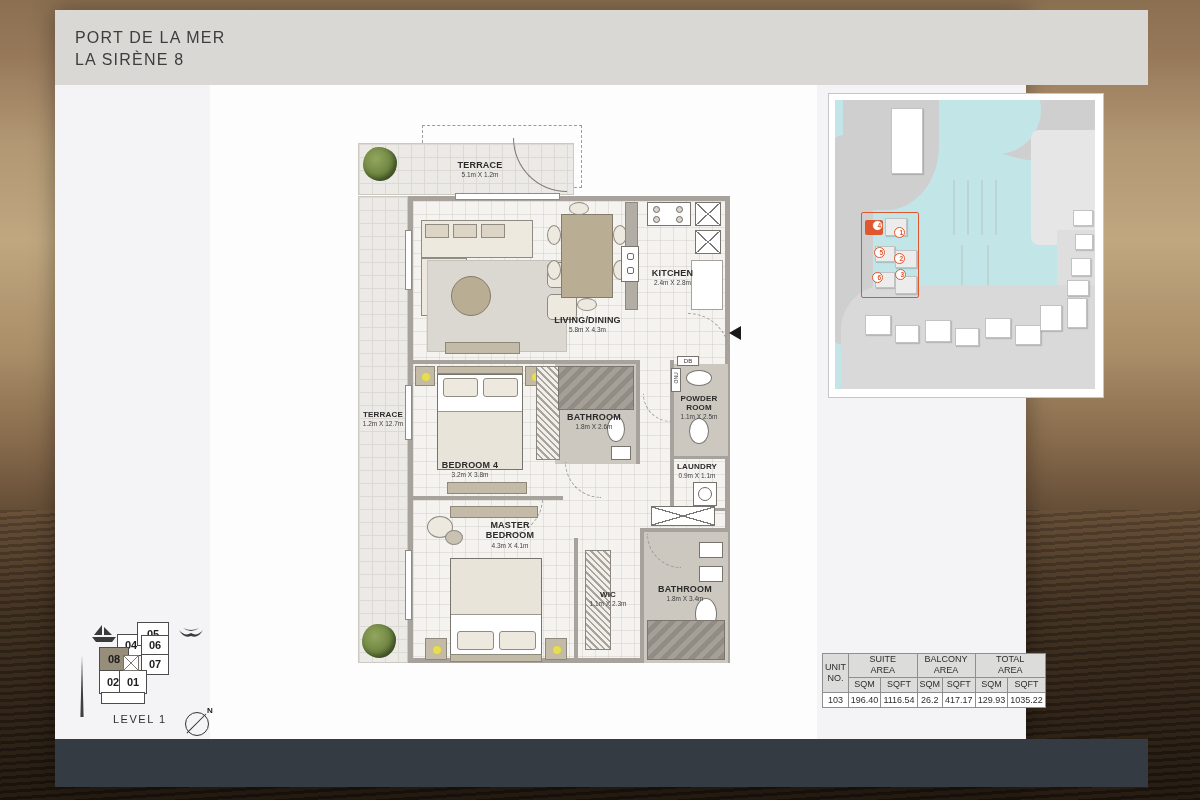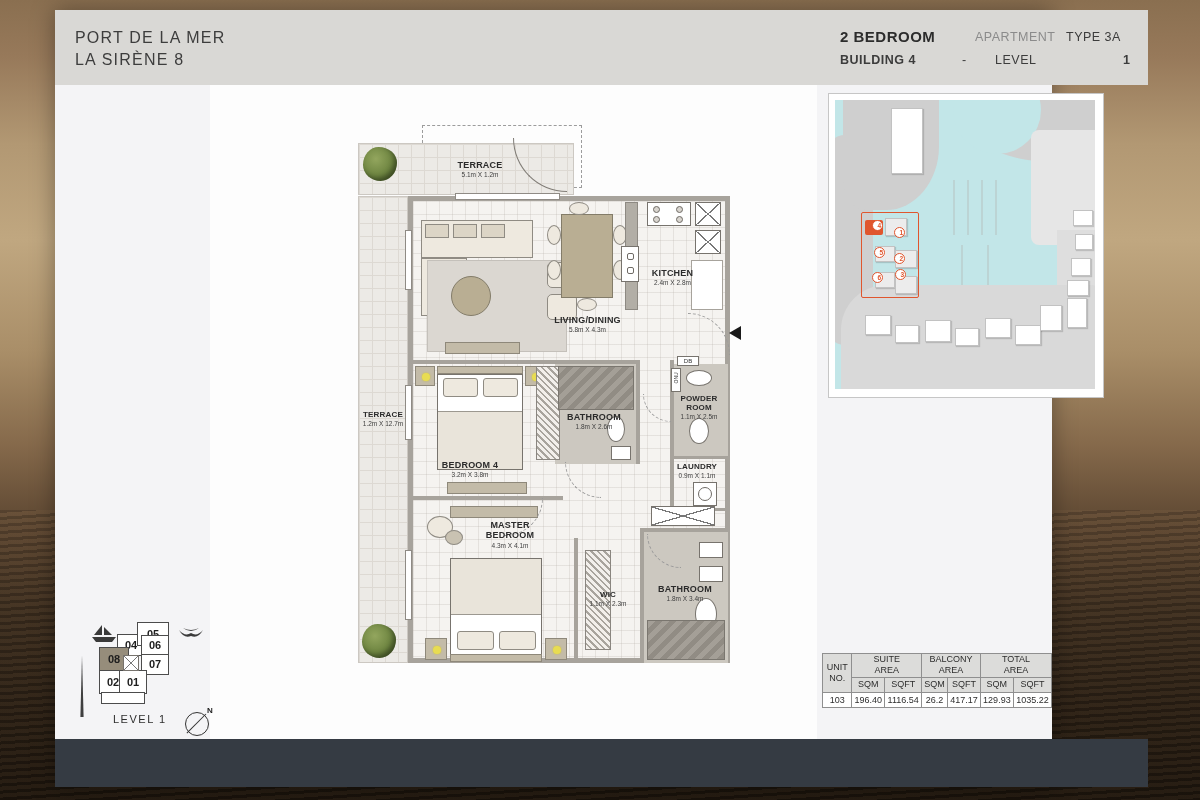--- a/index.html
+++ b/index.html
@@ -1,19 +1,19 @@
 <!DOCTYPE html>
 <html><head>
 <meta charset="utf-8">
 <style>
   html,body{margin:0;padding:0;}
   body{width:1200px;height:800px;overflow:hidden;font-family:"Liberation Sans",sans-serif;position:relative;}
   .bg{position:absolute;inset:0;background:linear-gradient(180deg,#8a6f50 0%,#97795a 7%,#b29873 18%,#c0a780 30%,#a98e68 44%,#84684a 56%,#5c4631 66%,#3e2f20 76%,#2b2015 88%,#1d150d 100%);}
   .bg .ripples{position:absolute;left:0;right:0;bottom:0;height:290px;background:repeating-linear-gradient(176deg,rgba(0,0,0,.28) 0 3px,rgba(190,150,105,.10) 3px 7px);opacity:.55;}
-  .page{position:absolute;left:55px;top:10px;width:971px;height:777px;background:#fdfdfd;box-shadow:0 0 22px rgba(0,0,0,.35);padding-left:26px;}
+  .page{position:absolute;left:55px;top:10px;width:971px;height:777px;background:#fdfdfd;box-shadow:0 0 22px rgba(0,0,0,.35);}
   .band{position:absolute;left:0;top:0;width:1093px;height:75px;background:#d9d8d5;}
   .side{position:absolute;top:75px;bottom:48px;background:#f4f4f6;}
   .title{position:absolute;left:20px;top:17px;font-size:16px;letter-spacing:1.2px;color:#3d3d3d;font-weight:500;line-height:22px;}
   .hinfo{position:absolute;left:785px;top:16px;width:300px;height:44px;font-size:12.5px;color:#3c3c3c;}
   .hinfo span{position:absolute;white-space:nowrap;letter-spacing:.5px;}
   .h-bedrooms{left:0;top:2px;font-size:15px;font-weight:700;color:#2c2c2c;}
   .h-apartment{left:135px;top:4px;color:#8b8b8b;}
   .h-type{left:226px;top:4px;}
   .h-building{left:0;top:27px;font-weight:600;}
   .h-sep{left:122px;top:27px;}
@@ -80,29 +80,20 @@
 
 <div class="page">
   <div class="band"></div>
   <div class="side" style="left:0;width:155px;"></div>
   <div class="side" style="left:762px;right:0;"></div>
 
   <div class="title">
     <div>PORT DE LA MER</div>
     <div>LA SIRÈNE 8</div>
   </div>
-  <div class="hinfo">
-    <span class="h-bedrooms">2 BEDROOM</span>
-    <span class="h-apartment">APARTMENT</span>
-    <span class="h-type">TYPE 3A</span>
-    <span class="h-building">BUILDING 4</span>
-    <span class="h-sep">-</span>
-    <span class="h-level">LEVEL</span>
-    <span class="h-levelval">1</span>
-  </div>
 
   <div class="plan">
     <div class="dashed" style="left:67px;top:15px;width:160px;height:63px;"></div>
     <div class="tile" style="left:3px;top:33px;width:216px;height:52px;"></div>
     <div class="tile" style="left:3px;top:86px;width:50px;height:467px;"></div>
     <div class="tree" style="left:8px;top:37px;width:34px;height:34px;"></div>
     <div class="tree" style="left:7px;top:514px;width:34px;height:34px;"></div>
 
     <div class="unit" style="left:53px;top:86px;width:322px;height:467px;"></div>
 

